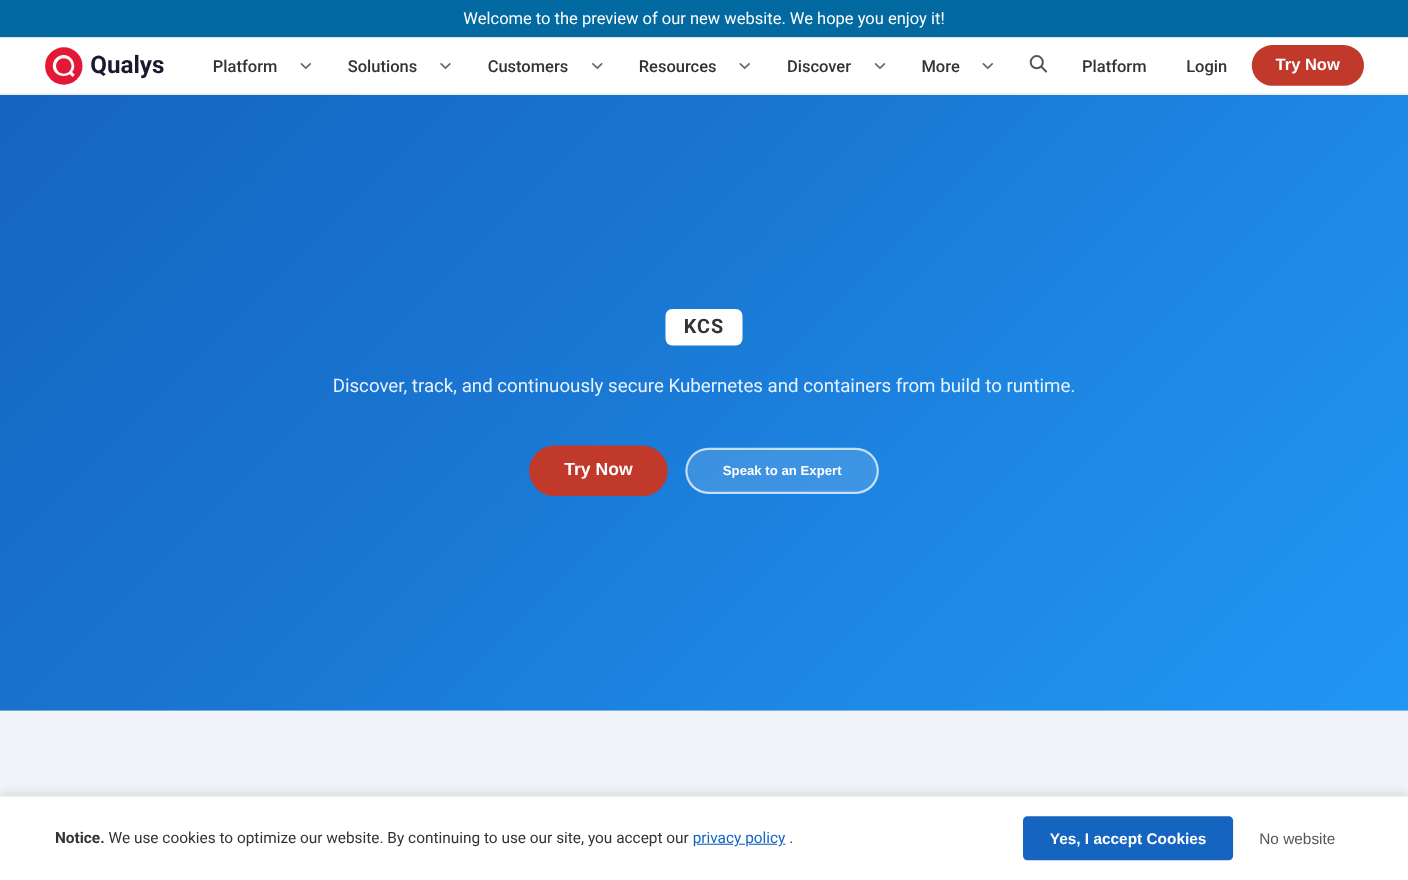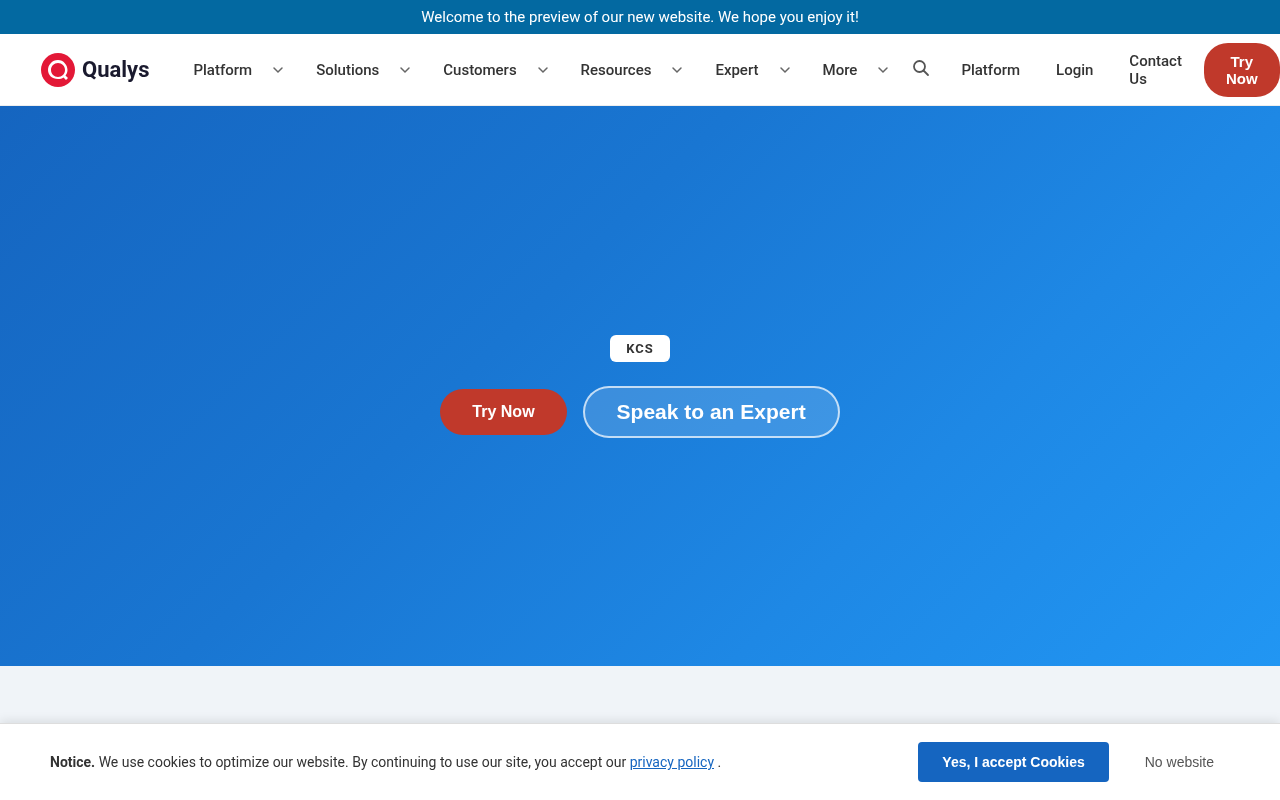--- a/index.html
+++ b/index.html
@@ -13,21 +13,21 @@
       padding: 8px 4px;
       font-size: 15px;
     }
 
     
     .navbar {
       background: white;
       display: flex;
       align-items: center;
       padding: 0 40px;
-      height: 72px;
+      height: 52px;
       border-bottom: 1px solid #eee;
       position: relative;
       z-index: 10;
     }
     .navbar-logo {
       display: flex;
       align-items: center;
       gap: 6px;
       margin-right: 30px;
       text-decoration: none;
@@ -104,21 +104,21 @@
       flex-direction: column;
       align-items: center;
       justify-content: center;
       text-align: center;
       padding: 60px 40px;
       position: relative;
     }
     .hero-badge {
       background: white;
       color: #333;
-      font-size: 13px;
+      font-size: 18px;
       font-weight: 700;
       padding: 6px 16px;
       border-radius: 6px;
       margin-bottom: 24px;
       letter-spacing: 1px;
     }
     .hero-title {
       color: white;
       font-size: 52px;
       font-weight: 700;
@@ -152,21 +152,21 @@
       font-size: 16px;
       font-weight: 600;
       cursor: pointer;
     }
     .btn-speak-expert {
       background: rgba(255,255,255,0.15);
       color: white;
       border: 2px solid rgba(255,255,255,0.7);
       border-radius: 30px;
       padding: 12px 32px;
-      font-size: 21px;
+      font-size: 12px;
       font-weight: 600;
       cursor: pointer;
     }
 
     
     .below-fold {
       background: #f0f4f8;
       height: 100px;
     }
 
@@ -174,21 +174,21 @@
     .cookie-bar {
       position: fixed;
       bottom: 0;
       left: 0;
       right: 0;
       background: white;
       border-top: 1px solid #ddd;
       padding: 18px 50px;
       display: flex;
       align-items: center;
-      gap: 20px;
+      gap: 8px;
       z-index: 100;
       box-shadow: 0 -2px 10px rgba(0,0,0,0.1);
     }
     .cookie-notice-text {
       font-size: 14px;
       color: #333;
       flex: 1;
     }
     .cookie-notice-text a {
       color: #1565c0;
@@ -256,21 +256,21 @@
           <path d="M2 4l4 4 4-4" stroke="#666" stroke-width="1.5" fill="none" stroke-linecap="round"></path>
         </svg>
     </div>
     <div class="nav-item">
       <span>Resources</span>
       <svg width="12" height="12" viewBox="0 0 12 12">
           <path d="M2 4l4 4 4-4" stroke="#666" stroke-width="1.5" fill="none" stroke-linecap="round"></path>
         </svg>
     </div>
     <div class="nav-item">
-      <span>Expert</span>
+      <span>Discover</span>
       <svg width="12" height="12" viewBox="0 0 12 12">
           <path d="M2 4l4 4 4-4" stroke="#666" stroke-width="1.5" fill="none" stroke-linecap="round"></path>
         </svg>
     </div>
     <div class="nav-item">
       <span>More</span>
       <svg width="12" height="12" viewBox="0 0 12 12">
           <path d="M2 4l4 4 4-4" stroke="#666" stroke-width="1.5" fill="none" stroke-linecap="round"></path>
         </svg>
     </div>
@@ -282,29 +282,27 @@
         <circle cx="8.5" cy="8.5" r="5.5" stroke="#555" stroke-width="1.8" fill="none"></circle>
         <line x1="12.5" y1="12.5" x2="17" y2="17" stroke="#555" stroke-width="1.8" stroke-linecap="round"></line>
       </svg>
     </button>
     <div class="nav-item">
       <span>Platform</span>
     </div>
     <div class="nav-login nav-item">
       <span>Login</span>
     </div>
-    <div class="nav-contact nav-item">
-      <span>Contact Us</span>
-    </div>
     <button class="btn-try-now-nav">Try Now</button>
   </div>
 </nav>
 
 <section class="hero">
   <div class="hero-badge">KCS</div>
+  <p class="hero-description">Discover, track, and continuously secure Kubernetes and containers from build to runtime.</p>
   <div class="hero-buttons">
     <button class="btn-try-now-hero">Try Now</button>
     <button class="btn-speak-expert">Speak to an Expert</button>
   </div>
 </section>
 
 <div class="below-fold"></div>
 
 <div class="cookie-bar">
   <div class="cookie-notice-text">

